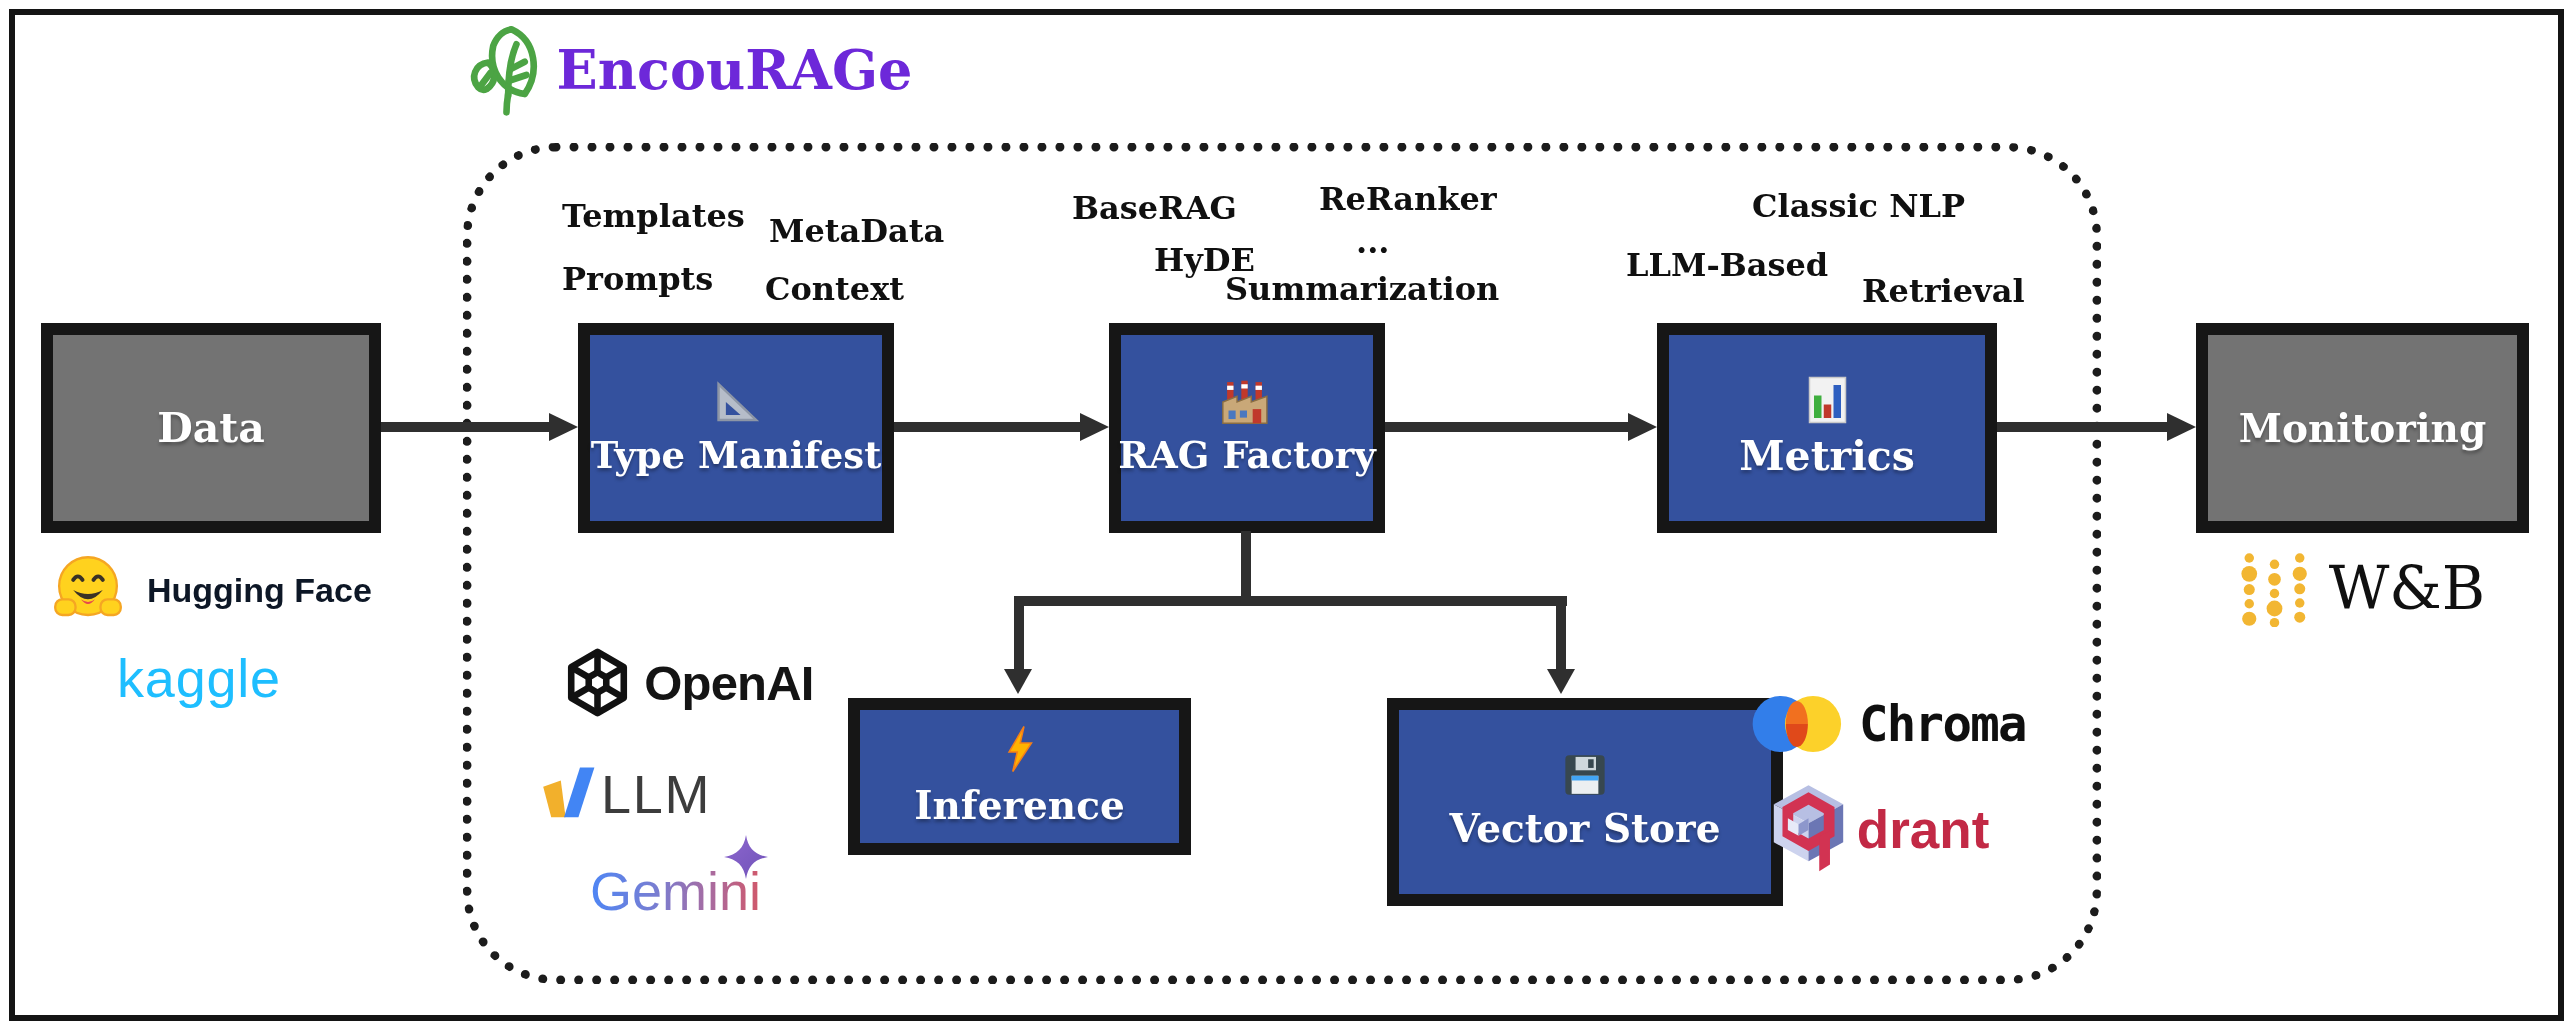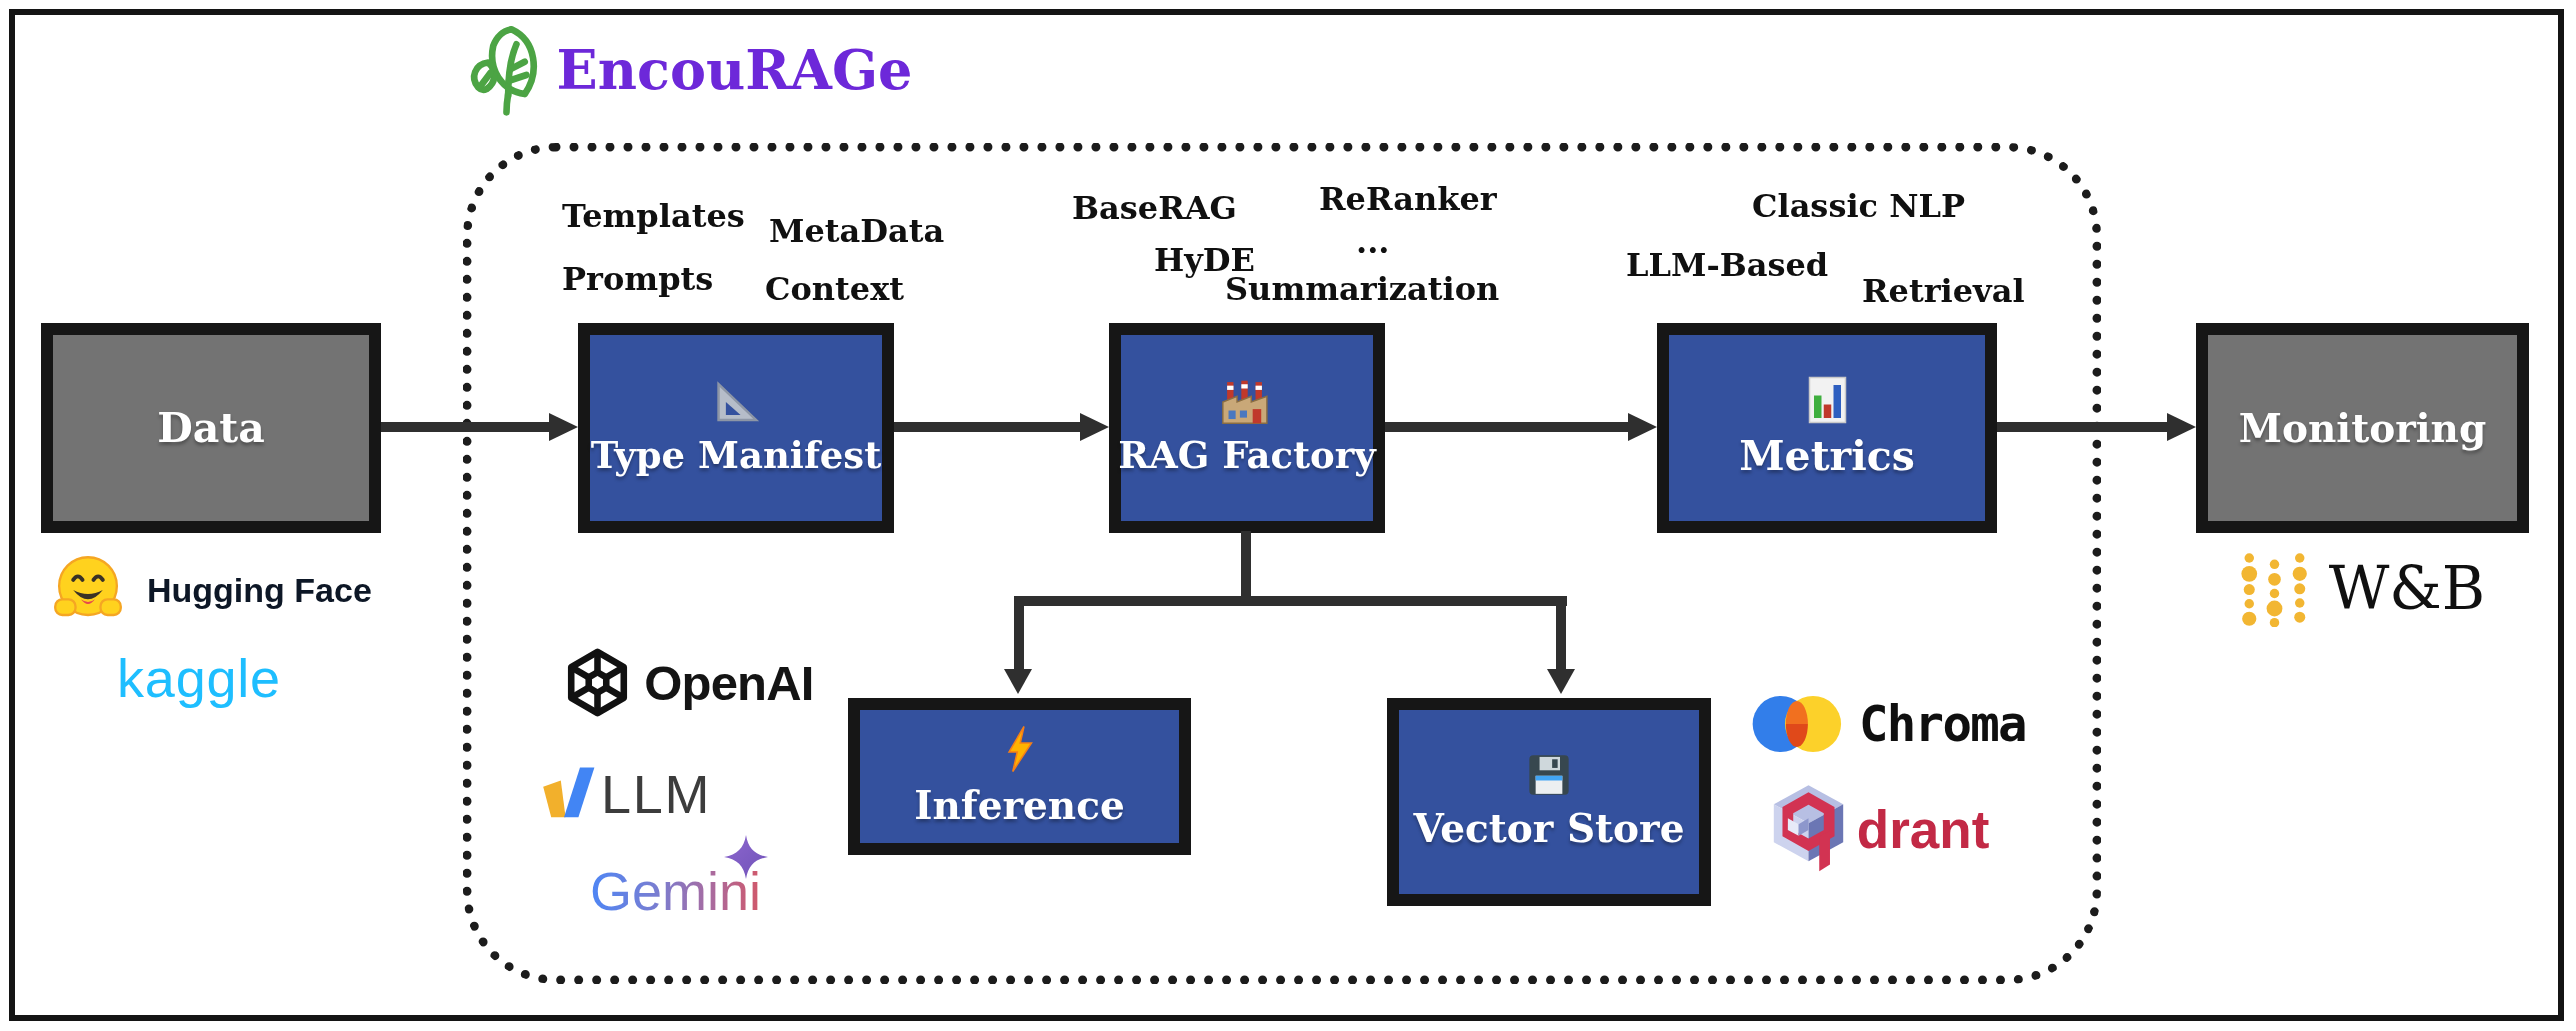--- a/index.html
+++ b/index.html
@@ -134,21 +134,21 @@
     <span class="node-label" style="font-size:39px;">Monitoring</span>
   </div>
 
   <div class="node blue" style="left:848px; top:698px; width:343px; height:157px;">
     <svg width="31" height="48" viewBox="0 0 40 64">
       <polygon points="26,2 6,36 17,36 11,62 36,24 21,24" fill="#ffb300" stroke="#f57f17" stroke-width="2"></polygon>
     </svg>
     <span class="node-label" style="font-size:39px;">Inference</span>
   </div>
 
-  <div class="node blue" style="left:1387px; top:698px; width:324px; height:208px;">
+  <div class="node blue" style="left:1387px; top:698px; width:396px; height:208px;">
     <svg width="44" height="44" viewBox="0 0 56 56">
       <rect x="3" y="3" width="50" height="50" rx="5" fill="#37474f"></rect>
       <rect x="16" y="5" width="26" height="17" fill="#cfd8dc"></rect>
       <rect x="32" y="8" width="7" height="11" fill="#37474f"></rect>
       <rect x="11" y="29" width="34" height="23" fill="#eceff1"></rect>
       <rect x="11" y="29" width="34" height="6" fill="#42a5f5"></rect>
     </svg>
     <span class="node-label" style="font-size:39px;">Vector Store</span>
   </div>
 

